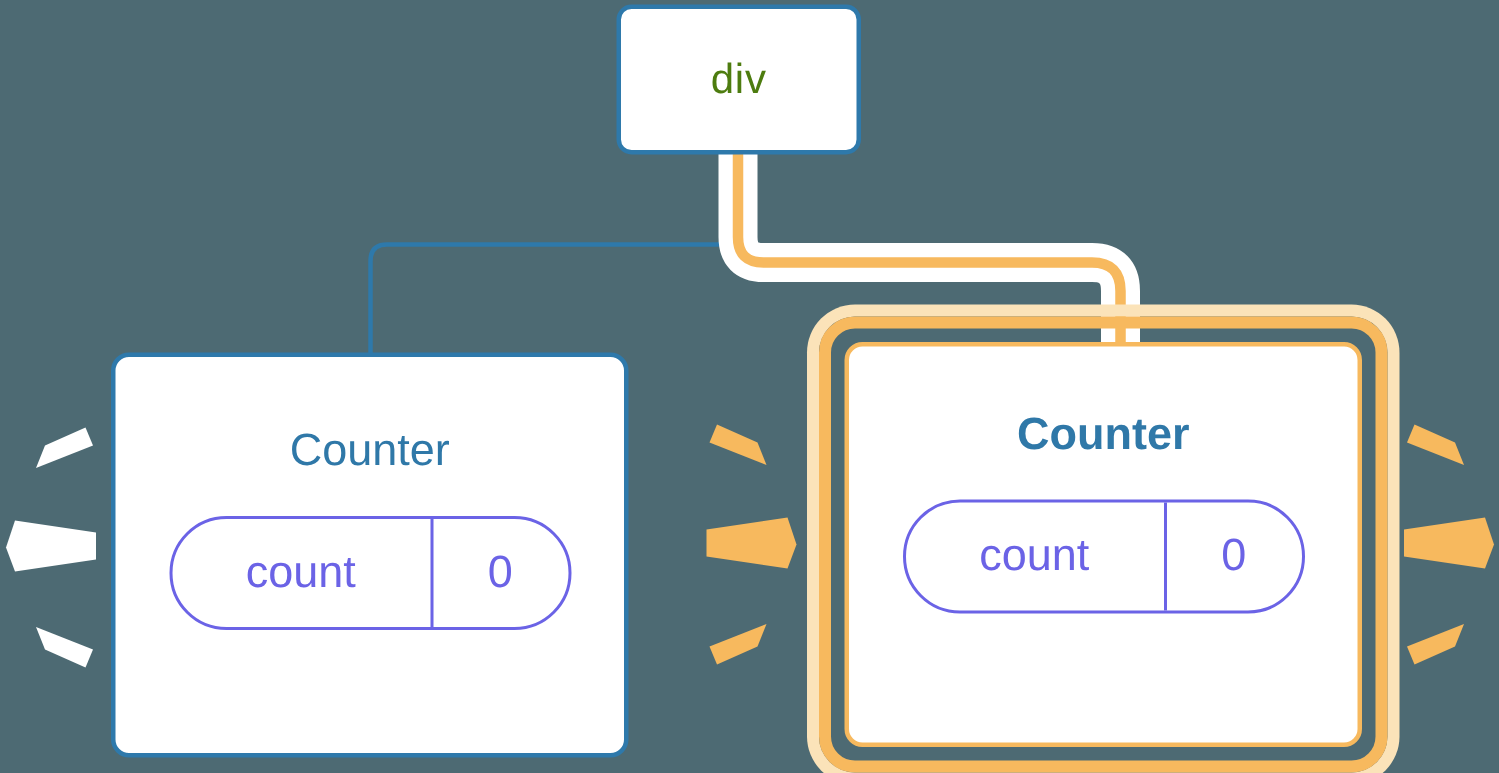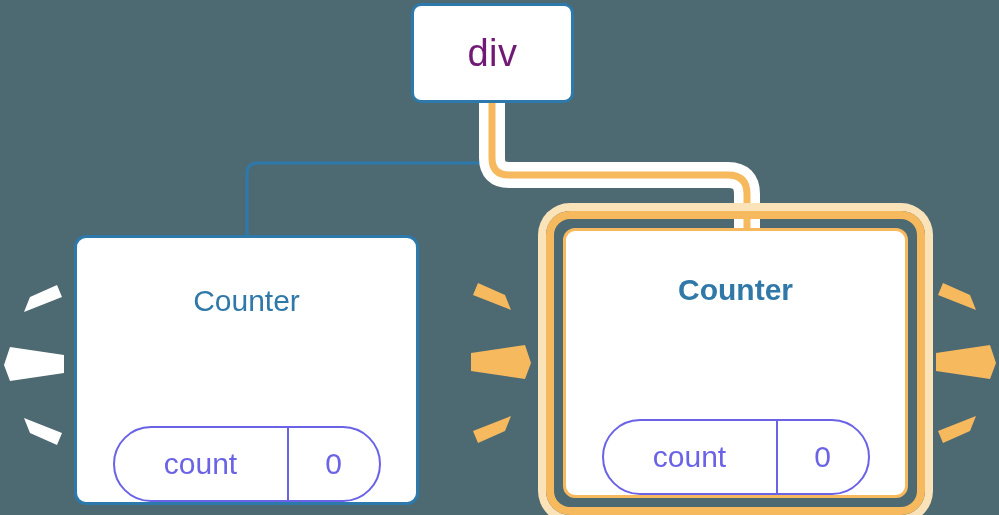--- a/index.html
+++ b/index.html
@@ -43,32 +43,32 @@
   .node-root {
     left: 411px;
     top: 3px;
     width: 163px;
     height: 100px;
     border: 3px solid #2e79ab;
     border-radius: 10px;
     justify-content: center;
   }
   .node-root-label {
-    font-size: 38px;
-    color: #701a75;
+    font-size: 28px;
+    color: #4d7c0f;
     letter-spacing: 0.5px;
     line-height: 1;
   }
 
   
   .node-child {
     width: 345px;
     height: 270px;
     border-radius: 12px;
-    justify-content: space-between;
+    justify-content: flex-start;
   }
   .node-left {
     left: 74px;
     top: 235px;
     border: 3px solid #2e79ab;
   }
   .node-right {
     left: 563px;
     top: 228px;
     width: 345px;

